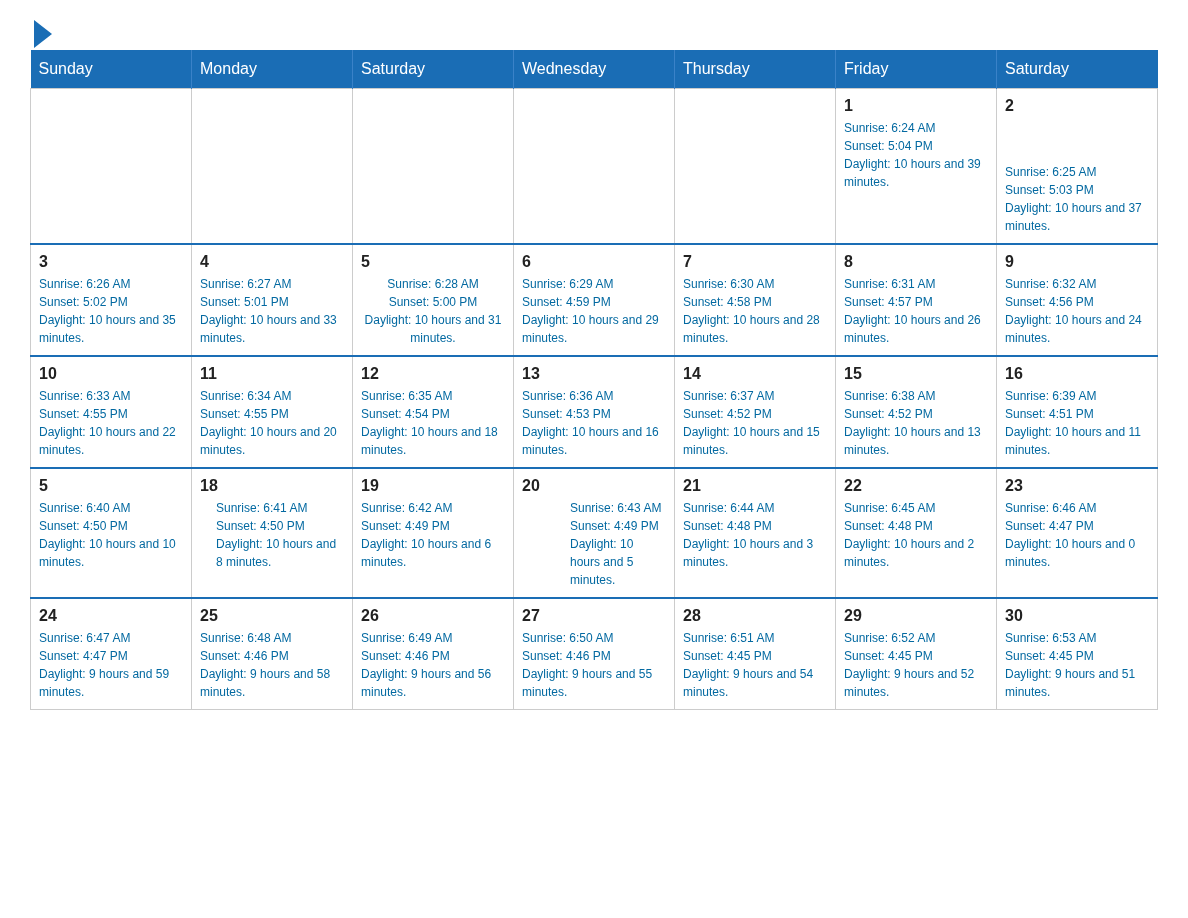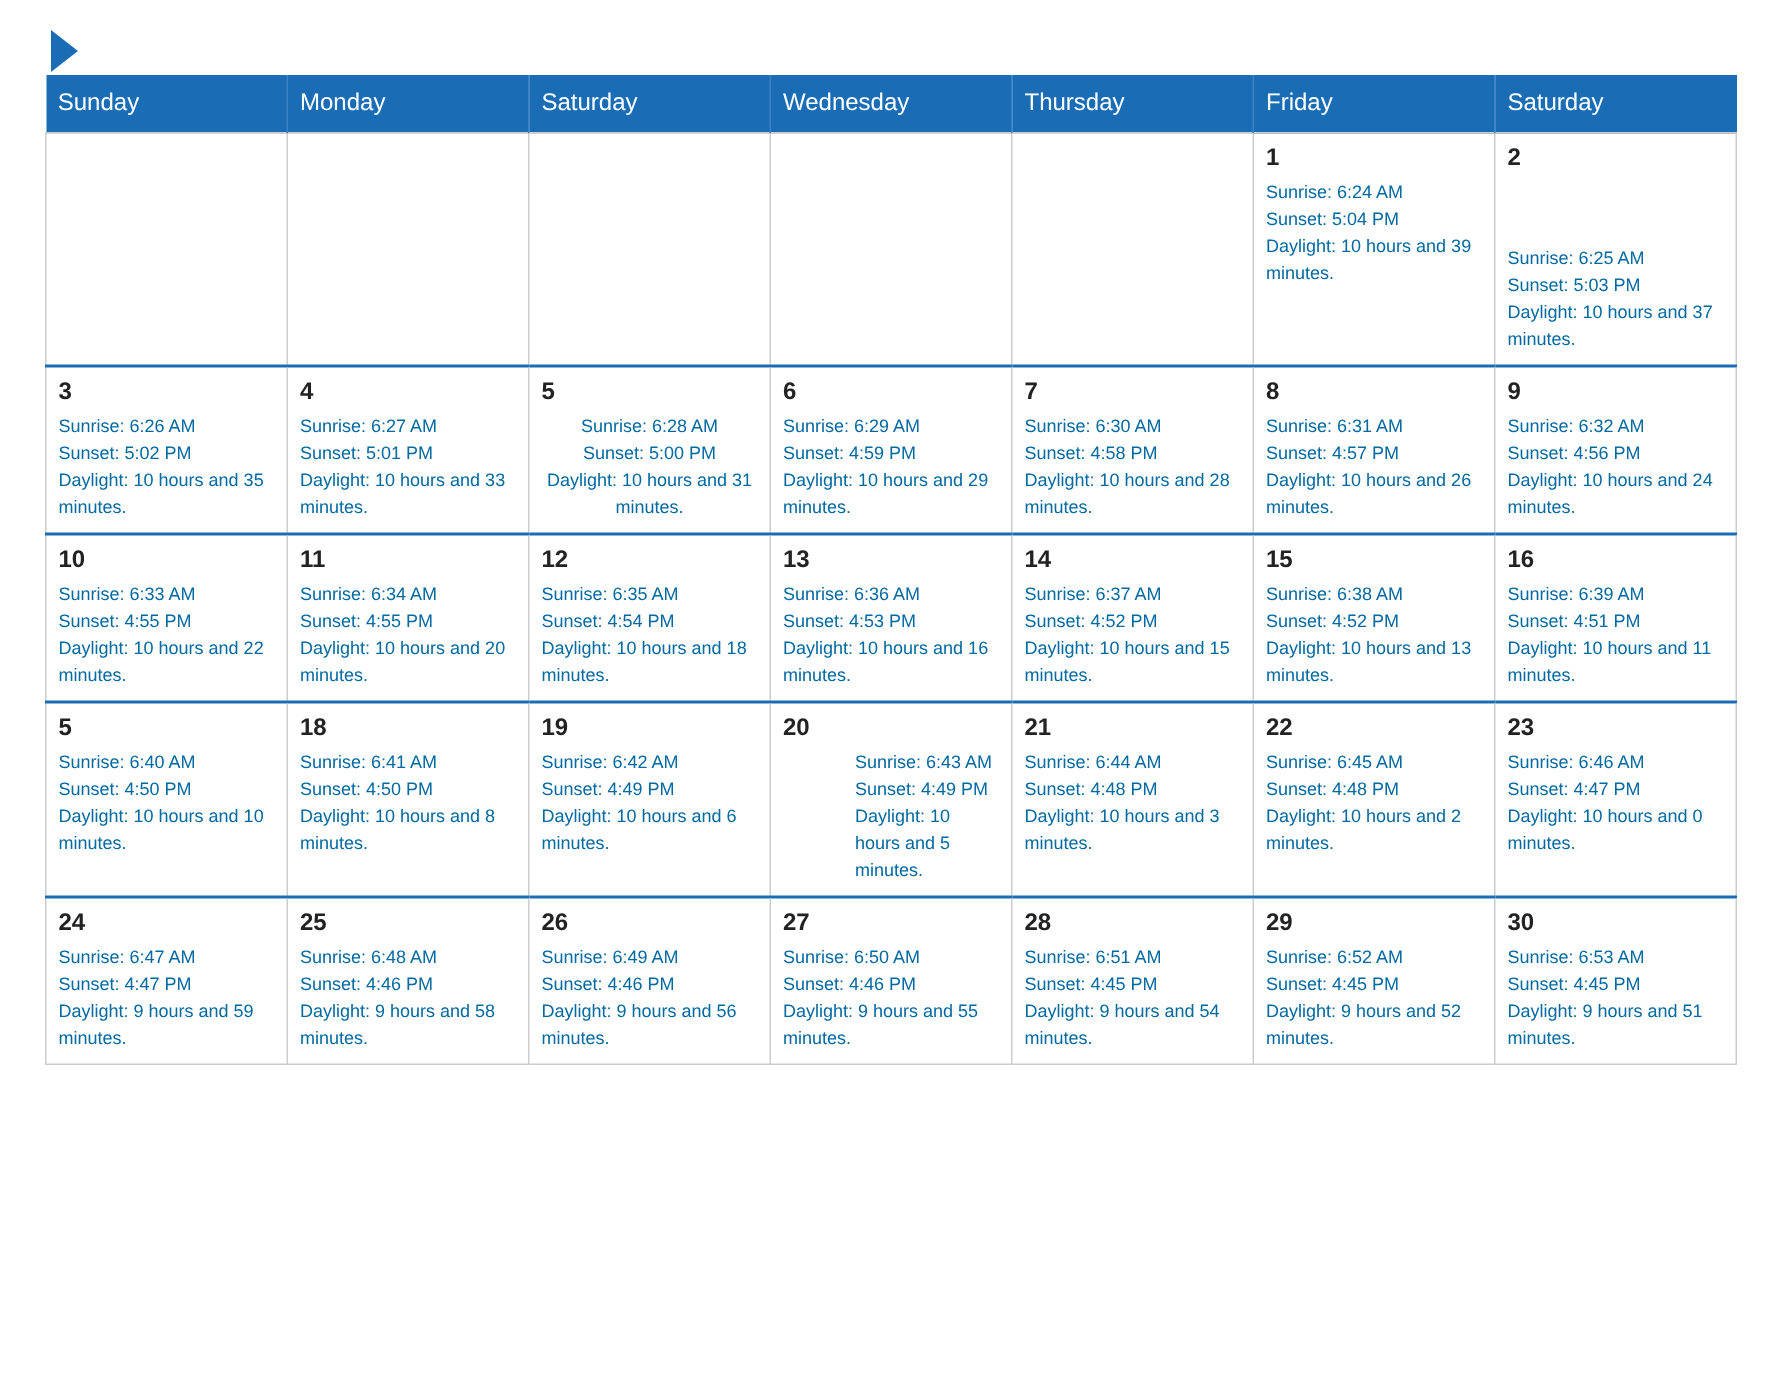--- a/index.html
+++ b/index.html
@@ -253,21 +253,21 @@
       </tr>
       <tr>
         <td>
           <span class="day-num">5</span>
           <div class="day-info" style="white-space: pre-line;">Sunrise: 6:40 AM
 Sunset: 4:50 PM
 Daylight: 10 hours and 10 minutes.</div>
         </td>
         <td>
           <span class="day-num">18</span>
-          <div class="day-info" style="white-space: pre-line;">Sunrise: 6:41 AM
+          <div class="day-info" style="white-space: pre-line; margin-left: 16px;">Sunrise: 6:41 AM
 Sunset: 4:50 PM
 Daylight: 10 hours and 8 minutes.</div>
         </td>
         <td>
           <span class="day-num">19</span>
           <div class="day-info" style="white-space: pre-line;">Sunrise: 6:42 AM
 Sunset: 4:49 PM
 Daylight: 10 hours and 6 minutes.</div>
         </td>
         <td>

